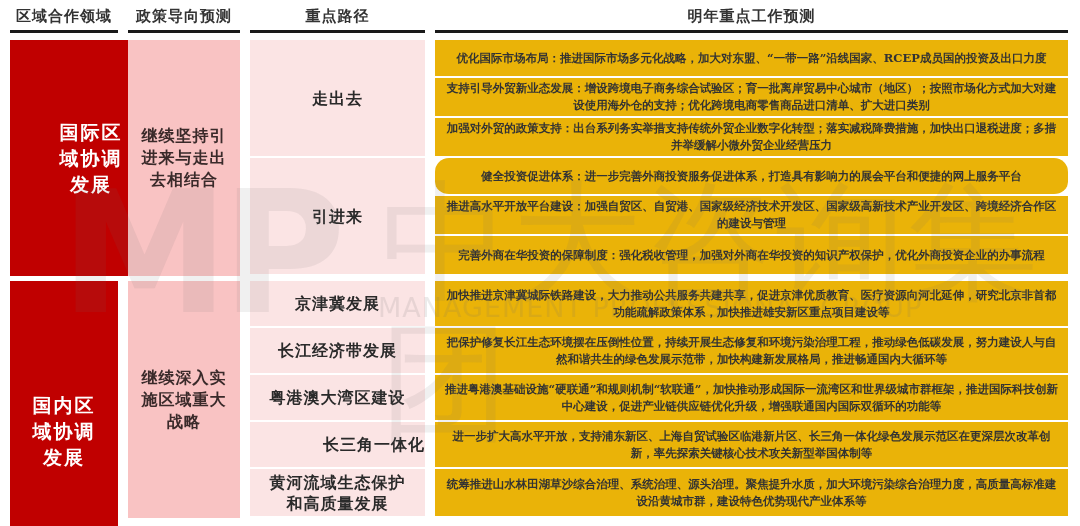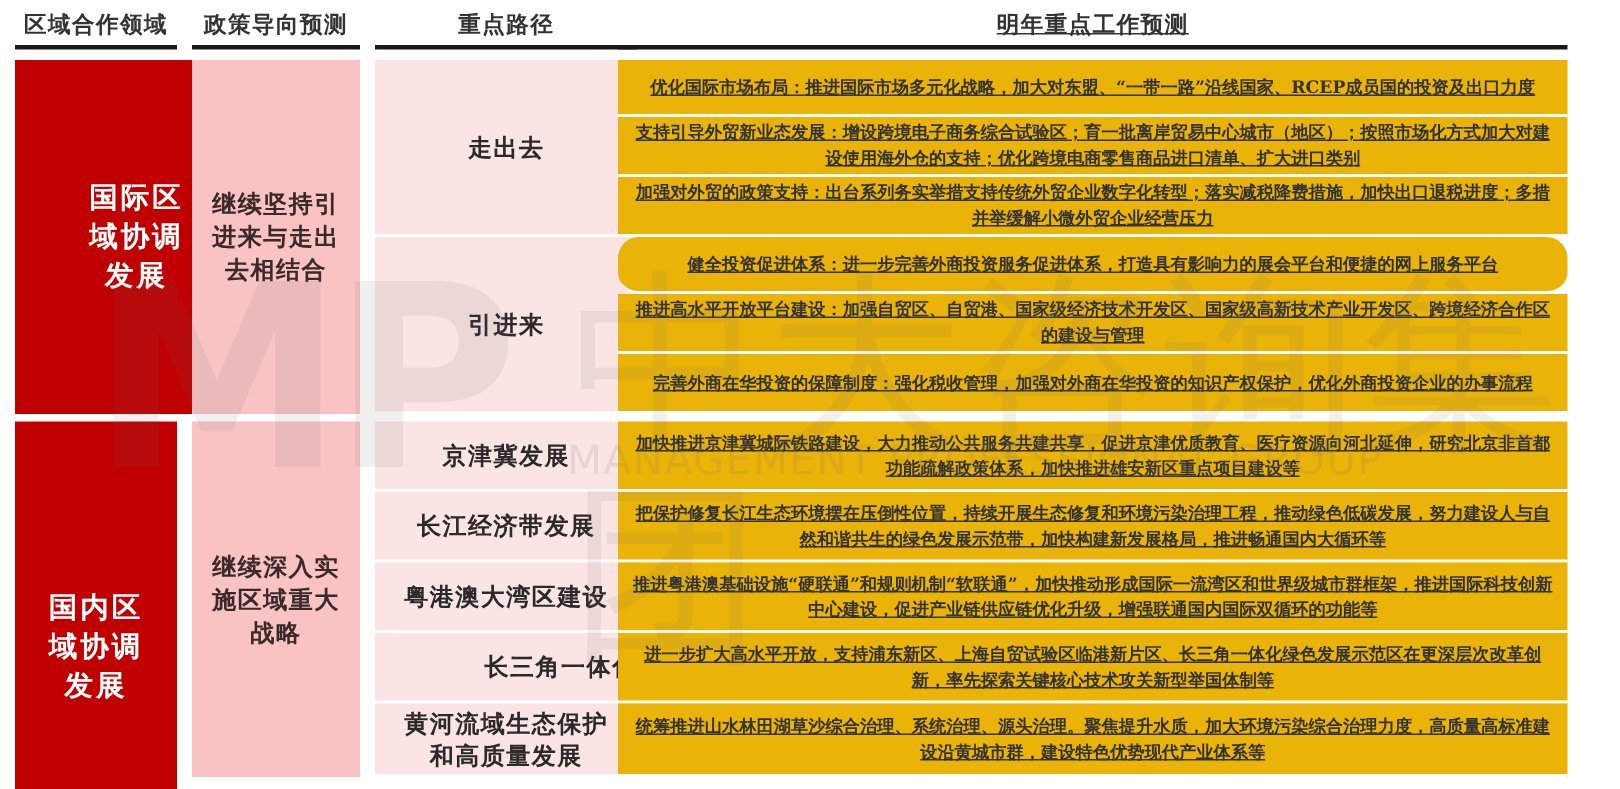--- a/index.html
+++ b/index.html
@@ -4,21 +4,21 @@
   <style>
     html, body { margin: 0; padding: 0; background: #ffffff; }
     body { width: 1080px; height: 526px; position: relative; overflow: hidden;
            font-family: "DejaVu Serif", "Liberation Serif", serif; color: #2a2a2a; }
     .hdr { position: absolute; top: 4px; height: 26px; font-size: 15px; font-weight: bold;
            color: #333; text-align: center; line-height: 24px; border-bottom: 3px solid #1a1a1a;
            letter-spacing: 1px; white-space: nowrap; }
     .col1 { left: 10px; width: 108px; }
     .col2 { left: 128px; width: 112px; }
     .col3 { left: 250px; width: 175px; }
-    .col4 { left: 412px; width: 633px; text-decoration: underline; }
+    .col4 { left: 435px; width: 633px; }
     .block { position: absolute; display: flex; align-items: center; justify-content: center;
              text-align: center; }
     .region { background: #c00000; color: #ffffff; font-size: 19px; font-weight: bold;
               line-height: 26px; letter-spacing: 2px; }
     .policy { background: #f9c3c3; color: #3a2a2a; font-size: 16px; font-weight: bold;
               line-height: 22px; letter-spacing: 1px; }
     .path { background: #fbe4e4; color: #2a2a2a; font-size: 16px; font-weight: bold;
             line-height: 21px; letter-spacing: 1px; border-bottom: 2px solid #ffffff; box-sizing: border-box; }
     .work { background: #eab308; color: #333; font-size: 11.5px; font-weight: bold;
             line-height: 17px; padding: 0 10px; box-sizing: border-box; border-bottom: 2px solid #ffffff; }

